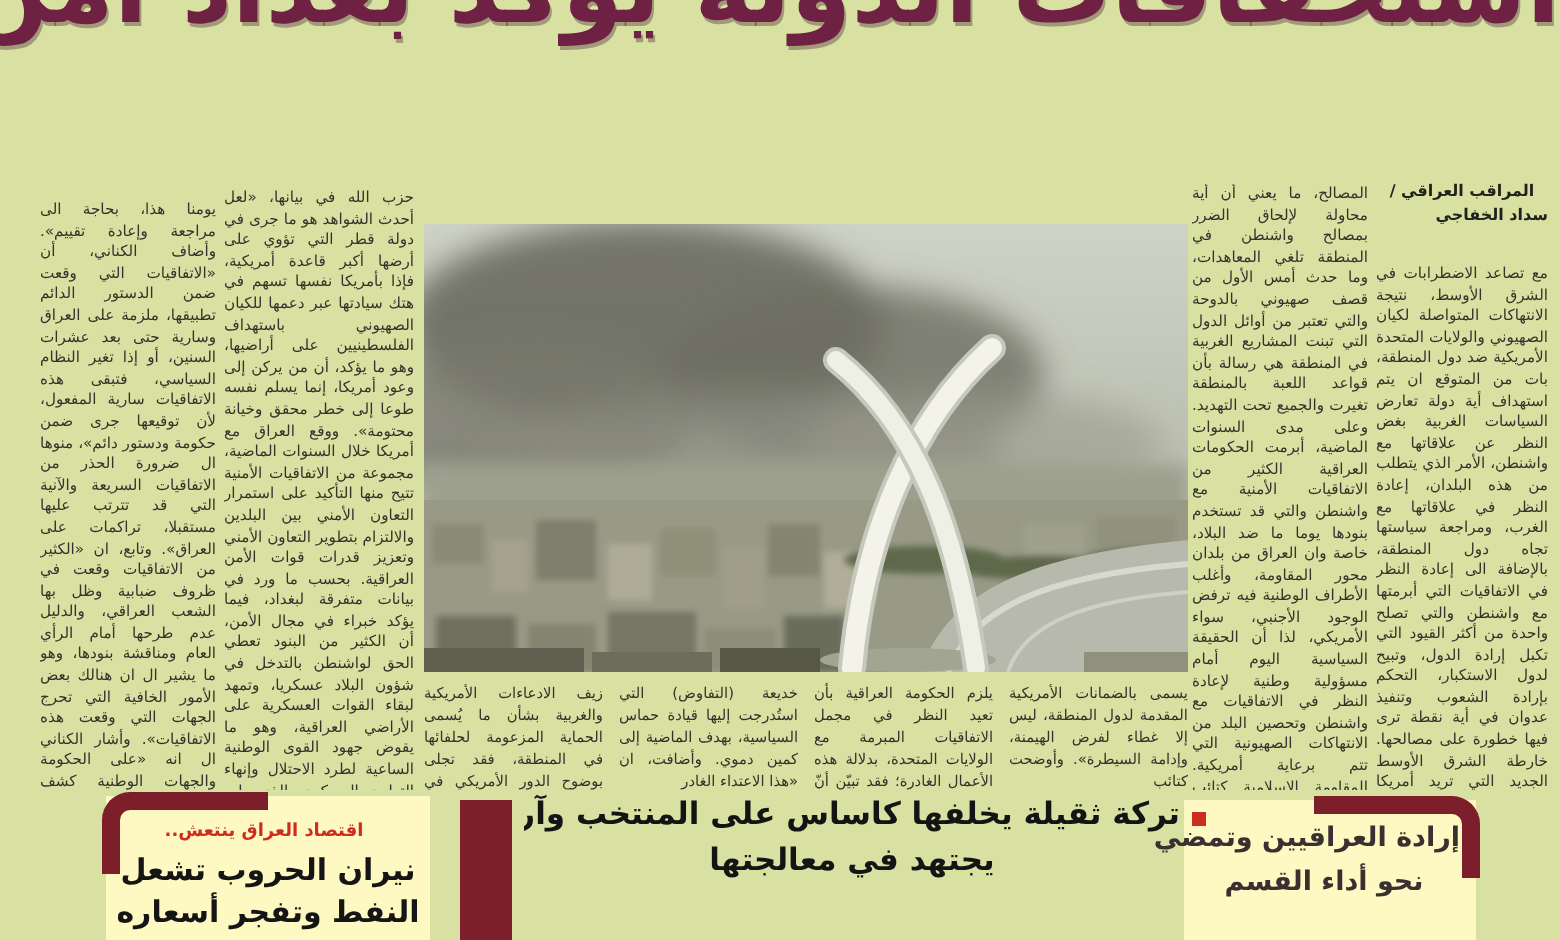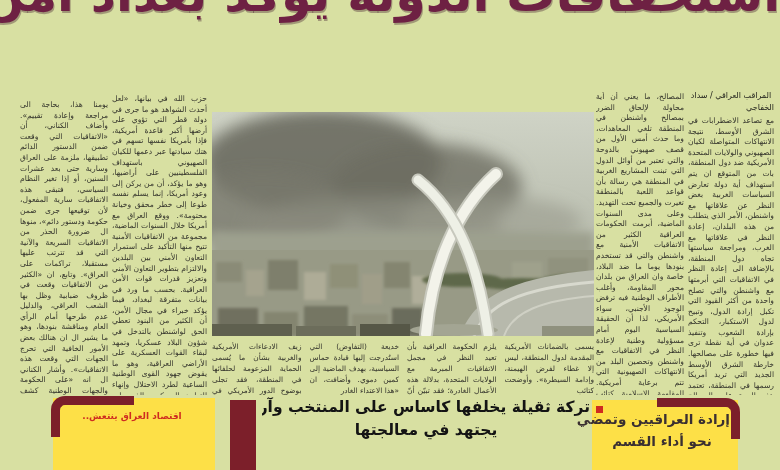--- a/index.html
+++ b/index.html
@@ -32,22 +32,22 @@
   .headline.l2{position:absolute;top:22px;left:0;right:0;font-size:46px;}
   
   .bodytext{
     position:absolute;
     font-size:7.6px;line-height:10.6px;
     color:#33332b;
     text-align:justify;text-align-last:right;
     overflow:hidden;
   }
   .byline{
-    font-weight:normal;font-size:8px;line-height:12px;
-    color:#22221c;text-align:center;margin-bottom:2px;
+    font-weight:bold;font-size:8px;line-height:12px;
+    color:#22221c;text-align:center;margin-bottom:18px;
   }
   .col-r1{right:6px;top:90px;width:86px;height:305px;}
   .col-r2{right:96px;top:92px;width:88px;height:303px;}
   .col-l2{left:112px;top:94px;width:95px;height:301px;}
   .col-l1{left:20px;top:100px;width:88px;height:295px;}
   
   .photo{
     position:absolute;left:212px;top:112px;width:382px;height:224px;
     background:#b6bab0;overflow:hidden;
   }
@@ -57,21 +57,21 @@
     position:absolute;left:212px;top:341px;width:382px;height:54px;
     display:flex;flex-direction:row-reverse;gap:8px;overflow:hidden;
   }
   .caption-strip .cap{
     flex:1 1 0;
     font-size:7.4px;line-height:11px;color:#33332b;
     text-align:justify;text-align-last:right;overflow:hidden;
   }
   
   .box{
-    position:absolute;background:#fde047;
+    position:absolute;background:#fef9c3;
   }
   .box-econ{left:53px;top:398px;width:162px;height:72px;}
   .box-amb{left:592px;top:400px;width:146px;height:70px;}
   .bracket{
     position:absolute;width:74px;height:32px;
     border-top:9px solid #7c1f2a;
   }
   .bracket.tl{left:-2px;top:-2px;border-left:9px solid #7c1f2a;border-top-left-radius:14px;}
   .bracket.tr{right:-2px;top:-2px;border-right:9px solid #7c1f2a;border-top-right-radius:14px;}
   .kicker{
@@ -213,20 +213,24 @@
   <div class="bodytext col-l2">
     <span>حزب الله في بيانها، «لعل أحدث الشواهد هو ما جرى في دولة قطر التي تؤوي على أرضها أكبر قاعدة أمريكية، فإذا بأمريكا نفسها تسهم في هتك سيادتها عبر دعمها للكيان الصهيوني باستهداف الفلسطينيين على أراضيها، وهو ما يؤكد، أن من يركن إلى وعود أمريكا، إنما يسلم نفسه طوعا إلى خطر محقق وخيانة محتومة». ووقع العراق مع أمريكا خلال السنوات الماضية، مجموعة من الاتفاقيات الأمنية تتيح منها التأكيد على استمرار التعاون الأمني بين البلدين والالتزام بتطوير التعاون الأمني وتعزيز قدرات قوات الأمن العراقية. بحسب ما ورد في بيانات متفرقة لبغداد، فيما يؤكد خبراء في مجال الأمن، أن الكثير من البنود تعطي الحق لواشنطن بالتدخل في شؤون البلاد عسكريا، وتمهد لبقاء القوات العسكرية على الأراضي العراقية، وهو ما يقوض جهود القوى الوطنية الساعية لطرد الاحتلال وإنهاء التواجد العسكري الذي بات يهدد أمن واستقرار البلاد. وحول الموضوع، يقول الخبير الأمني عدنان الكناني لـ«المراقب العراقي»: إن «كل الاتفاقيات التي وقعت مع الجانب الأمريكي منذ عام 2003 ولغاية</span>
   </div>
   <div class="bodytext col-l1">
     <span>يومنا هذا، بحاجة الى مراجعة وإعادة تقييم». وأضاف الكناني، أن «الاتفاقيات التي وقعت ضمن الدستور الدائم تطبيقها، ملزمة على العراق وسارية حتى بعد عشرات السنين، أو إذا تغير النظام السياسي، فتبقى هذه الاتفاقيات سارية المفعول، لأن توقيعها جرى ضمن حكومة ودستور دائم»، منوها ال ضرورة الحذر من الاتفاقيات السريعة والآنية التي قد تترتب عليها مستقبلا، تراكمات على العراق». وتابع، ان «الكثير من الاتفاقيات وقعت في ظروف ضبابية وظل بها الشعب العراقي، والدليل عدم طرحها أمام الرأي العام ومناقشة بنودها، وهو ما يشير ال ان هنالك بعض الأمور الخافية التي تحرج الجهات التي وقعت هذه الاتفاقيات». وأشار الكناني ال انه «على الحكومة والجهات الوطنية كشف جميع الاتفاقيات ومناقشتها، ضمن دائرة وطنية عراقية مغلقة، وبعدها تخرج للتصويت على الشعب العراقي، لتصبح قضية رأي عام».</span>
   </div>
 
   <div class="box box-econ">
     <div class="bracket tl"></div>
     <div class="kicker">اقتصاد العراق ينتعش..</div>
+    <div class="econ-title">
+      <div>نيران الحروب تشعل</div>
+      <div>النفط وتفجر أسعاره</div>
+    </div>
   </div>
 
   <div class="divider-bar"></div>
 
   <div class="sports">
     <div class="sports-title">تركة ثقيلة يخلفها كاساس على المنتخب وآرنولد</div>
     <div class="sports-title">يجتهد في معالجتها</div>
     <div class="sports-teaser">
       <div class="tz">بغداد / المراقب العراقي</div>
       <div class="tz">تركة ثقيلة توجد المدرب</div>

